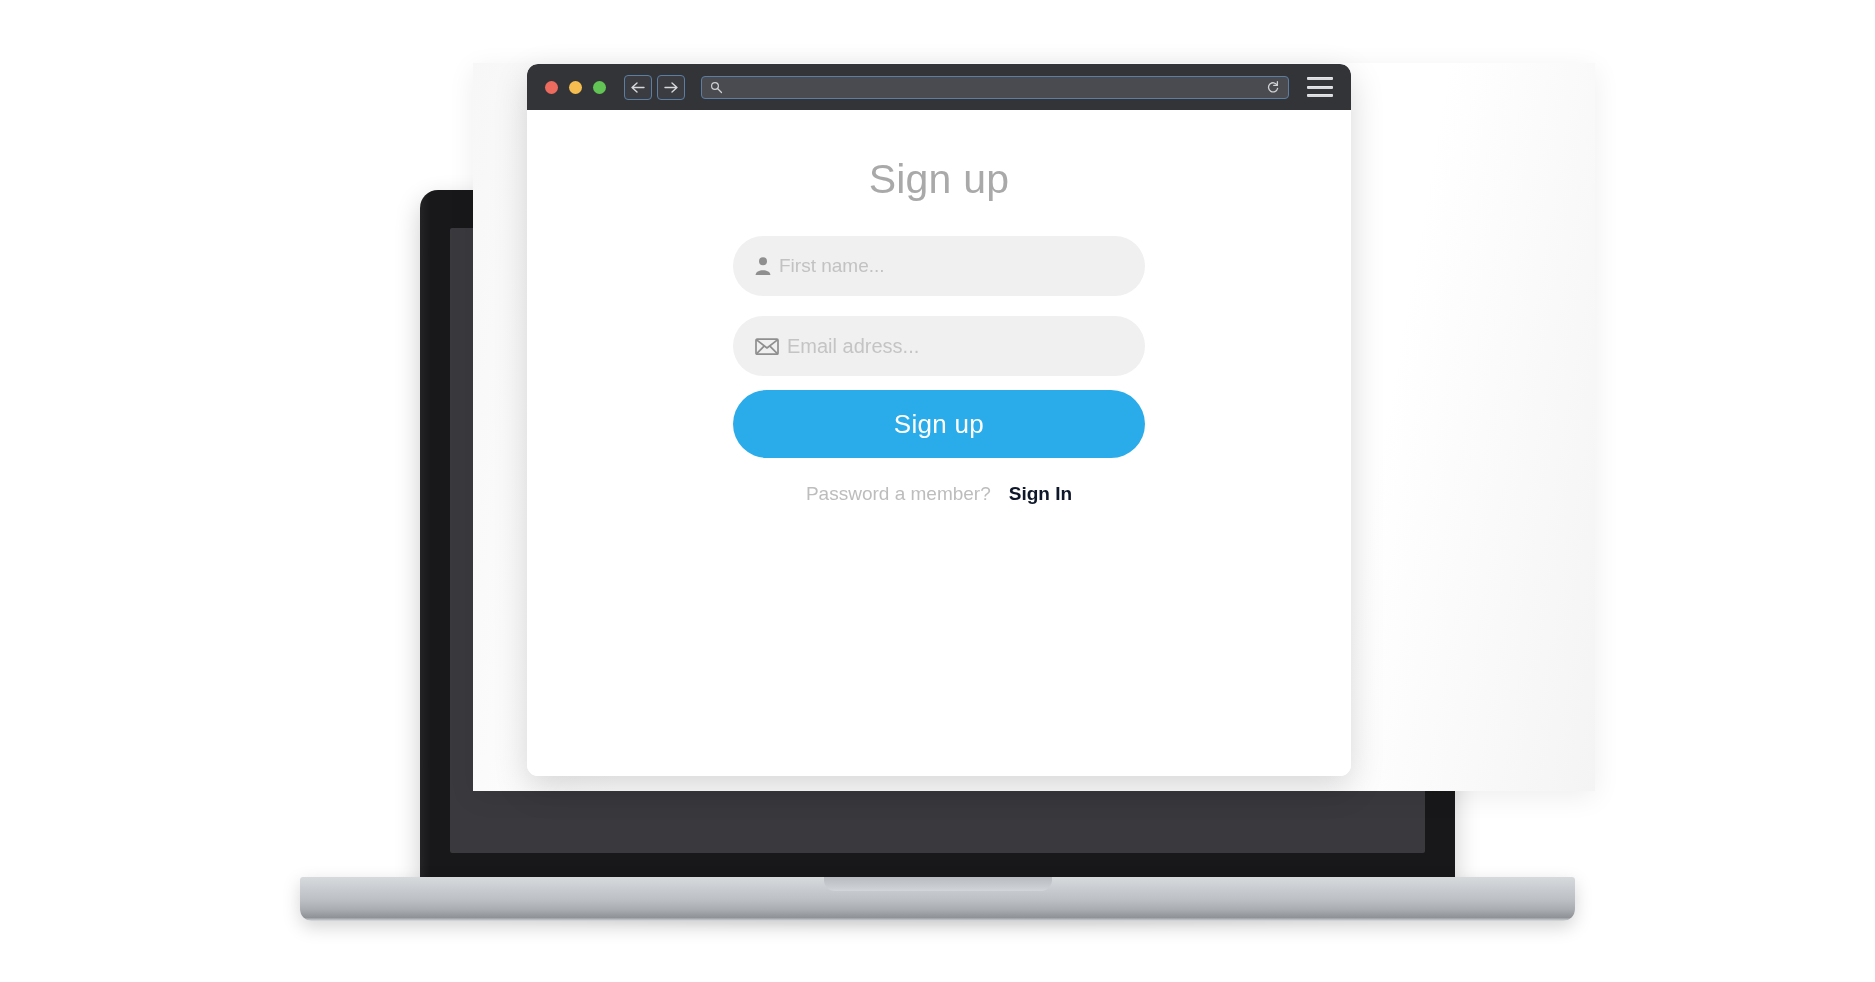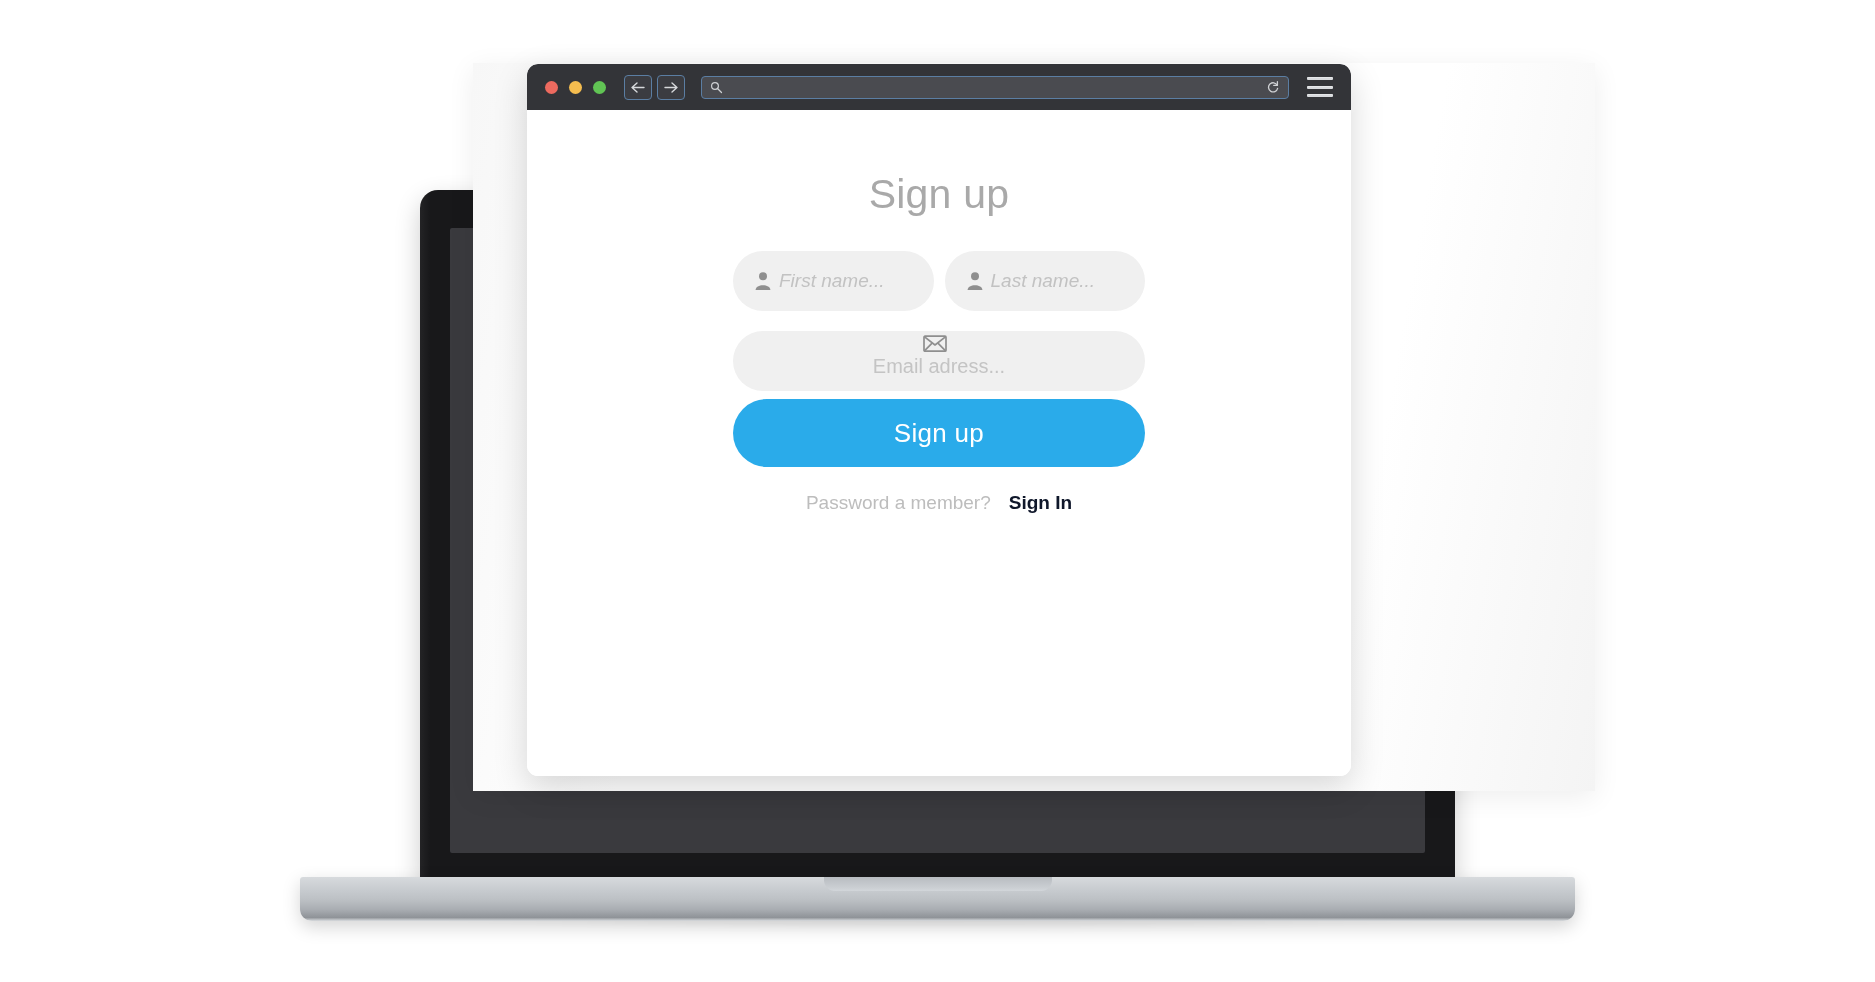--- a/index.html
+++ b/index.html
@@ -196,55 +196,54 @@
     box-shadow: inset 0 1px 0 rgba(255,255,255,0.35);
   }
 
   
   .page {
     height: calc(100% - 46px);
     background: #ffffff;
     display: flex;
     flex-direction: column;
     align-items: center;
-    padding-top: 64px;
+    padding-top: 49px;
     box-sizing: border-box;
   }
 
   .signup-title {
     font-size: 41px;
     font-weight: 300;
     color: #a9a9a9;
     letter-spacing: 0.2px;
     margin: 0 0 36px 0;
     line-height: 1;
   }
 
   .form {
     width: 412px;
   }
 
   .row-split {
     display: flex;
     gap: 11px;
     margin-bottom: 20px;
-    font-style: italic;
   }
 
   .field {
     background: #f0f0f0;
     border-radius: 100px;
     height: 60px;
     display: flex;
     align-items: center;
     padding: 0 22px;
     box-sizing: border-box;
   }
   .field.half { flex: 1; padding: 0 18px; }
-  .field.full { width: 100%; margin-bottom: 8px; flex-direction: column; }
+  .field.full { width: 100%; margin-bottom: 14px; }
 
   .field-icon {
     flex: 0 0 auto;
     width: 24px;
     height: 24px;
     display: flex;
     align-items: center;
     justify-content: center;
     margin-right: 8px;
   }
@@ -355,29 +354,20 @@
           <div class="field half">
             <span class="field-icon">
               <svg width="18" height="20" viewBox="0 0 18 20">
                 <circle cx="9" cy="5.2" r="4" fill="#8f8f8f"></circle>
                 <path d="M1.6 19 C1.6 12.6 16.4 12.6 16.4 19 Z" fill="#8f8f8f"></path>
               </svg>
             </span>
             <span class="field-text" title="First name...">First name...</span>
           </div>
 
-          <div class="field half">
-            <span class="field-icon">
-              <svg width="18" height="20" viewBox="0 0 18 20">
-                <circle cx="9" cy="5.2" r="4" fill="#8f8f8f"></circle>
-                <path d="M1.6 19 C1.6 12.6 16.4 12.6 16.4 19 Z" fill="#8f8f8f"></path>
-              </svg>
-            </span>
-            <span class="field-text" title="Last name...">Last name...</span>
-          </div>
         </div>
 
         <div class="field full">
           <span class="field-icon">
             <svg width="24" height="19" viewBox="0 0 24 19">
               <rect x="1" y="2.2" width="22" height="15" rx="1" fill="none" stroke="#8f8f8f" stroke-width="1.7"></rect>
               <path d="M1.9 3.2 L12 11 L22.1 3.2" fill="none" stroke="#8f8f8f" stroke-width="1.7" stroke-linecap="round" stroke-linejoin="round"></path>
               <path d="M1.9 16.4 L8.6 9.6 M22.1 16.4 L15.4 9.6" fill="none" stroke="#8f8f8f" stroke-width="1.7" stroke-linecap="round"></path>
             </svg>
           </span>

